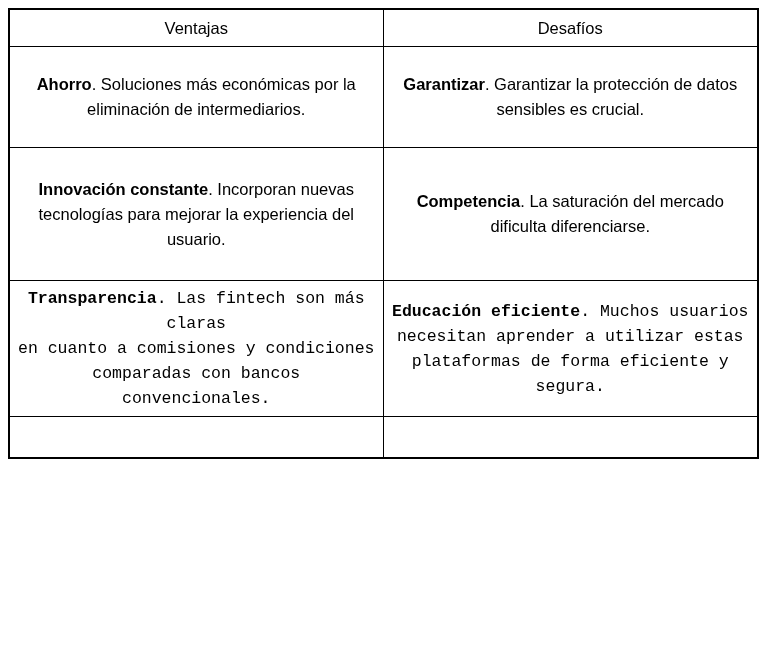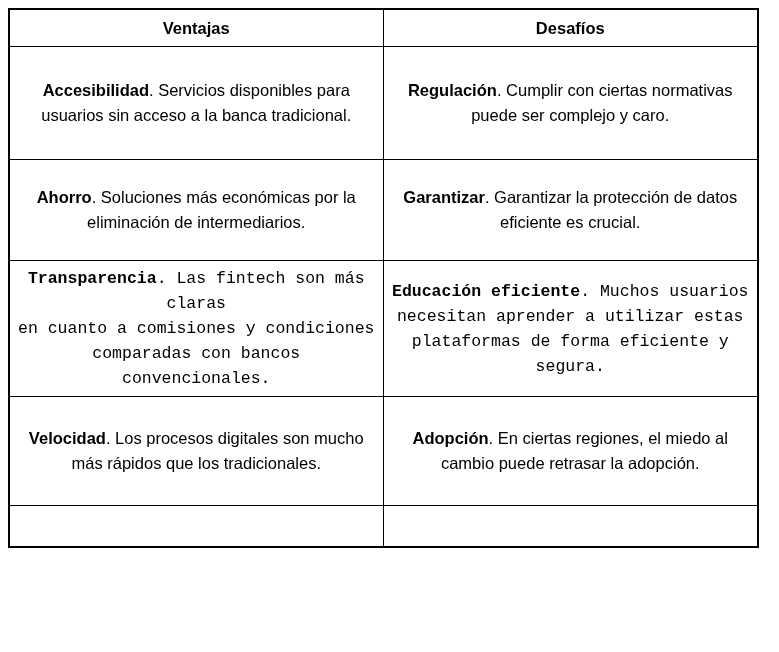--- a/index.html
+++ b/index.html
@@ -31,21 +31,21 @@
   table.comparison th,
   table.comparison td {
     border: 1.5px solid #000000;
     text-align: center;
     vertical-align: middle;
     padding: 0 6px;
     overflow: hidden;
   }
   table.comparison th {
     height: 36px;
-    font-weight: 700;
+    font-weight: 400;
     margin-left: 20px;
   }
   tr.row-1 td { height: 112px; }
   tr.row-2 td { height: 100px; }
   tr.row-3 td { height: 132px; }
   tr.row-4 td { height: 135px; font-family: Liberation Mono, monospace; }
   tr.row-5 td { height: 108px; }
   tr.row-clipped td { height: 40px; }
   .term { font-weight: 700; }
   .body { white-space: pre-line; }
@@ -59,45 +59,40 @@
       <col class="col-left">
       <col class="col-right">
     </colgroup>
     <thead>
       <tr>
         <th>Ventajas</th>
         <th>Desafíos</th>
       </tr>
     </thead>
     <tbody>
-      <tr class="row-1">
-        <td><span class="term">Accesibilidad</span><span class="body">. Servicios disponibles para
-usuarios sin acceso a la banca tradicional.</span></td>
-        <td><span class="term">Regulación</span><span class="body">. Cumplir con ciertas normativas
-puede ser complejo y caro.</span></td>
-      </tr>
       <tr class="row-2">
         <td><span class="term">Ahorro</span><span class="body">. Soluciones más económicas por la
 eliminación de intermediarios.</span></td>
         <td><span class="term">Garantizar</span><span class="body">. Garantizar la protección de datos
-eficiente es crucial.</span></td>
+sensibles es crucial.</span></td>
+      </tr>
+      <tr class="row-3">
+        <td><span class="term">Innovación constante</span><span class="body">. Incorporan nuevas
+tecnologías para mejorar la experiencia del
+usuario.</span></td>
+        <td><span class="term">Competencia</span><span class="body">. La saturación del mercado
+dificulta diferenciarse.</span></td>
       </tr>
       <tr class="row-4">
         <td><span class="term">Transparencia</span><span class="body">. Las fintech son más claras
 en cuanto a comisiones y condiciones
 comparadas con bancos convencionales.</span></td>
         <td><span class="term">Educación eficiente</span><span class="body">. Muchos usuarios
 necesitan aprender a utilizar estas
 plataformas de forma eficiente y segura.</span></td>
-      </tr>
-      <tr class="row-5">
-        <td><span class="term">Velocidad</span><span class="body">. Los procesos digitales son mucho
-más rápidos que los tradicionales.</span></td>
-        <td><span class="term">Adopción</span><span class="body">. En ciertas regiones, el miedo al
-cambio puede retrasar la adopción.</span></td>
       </tr>
       <tr class="row-clipped">
         <td></td>
         <td></td>
       </tr>
     </tbody>
   </table>
 </div>
 
 </body></html>

